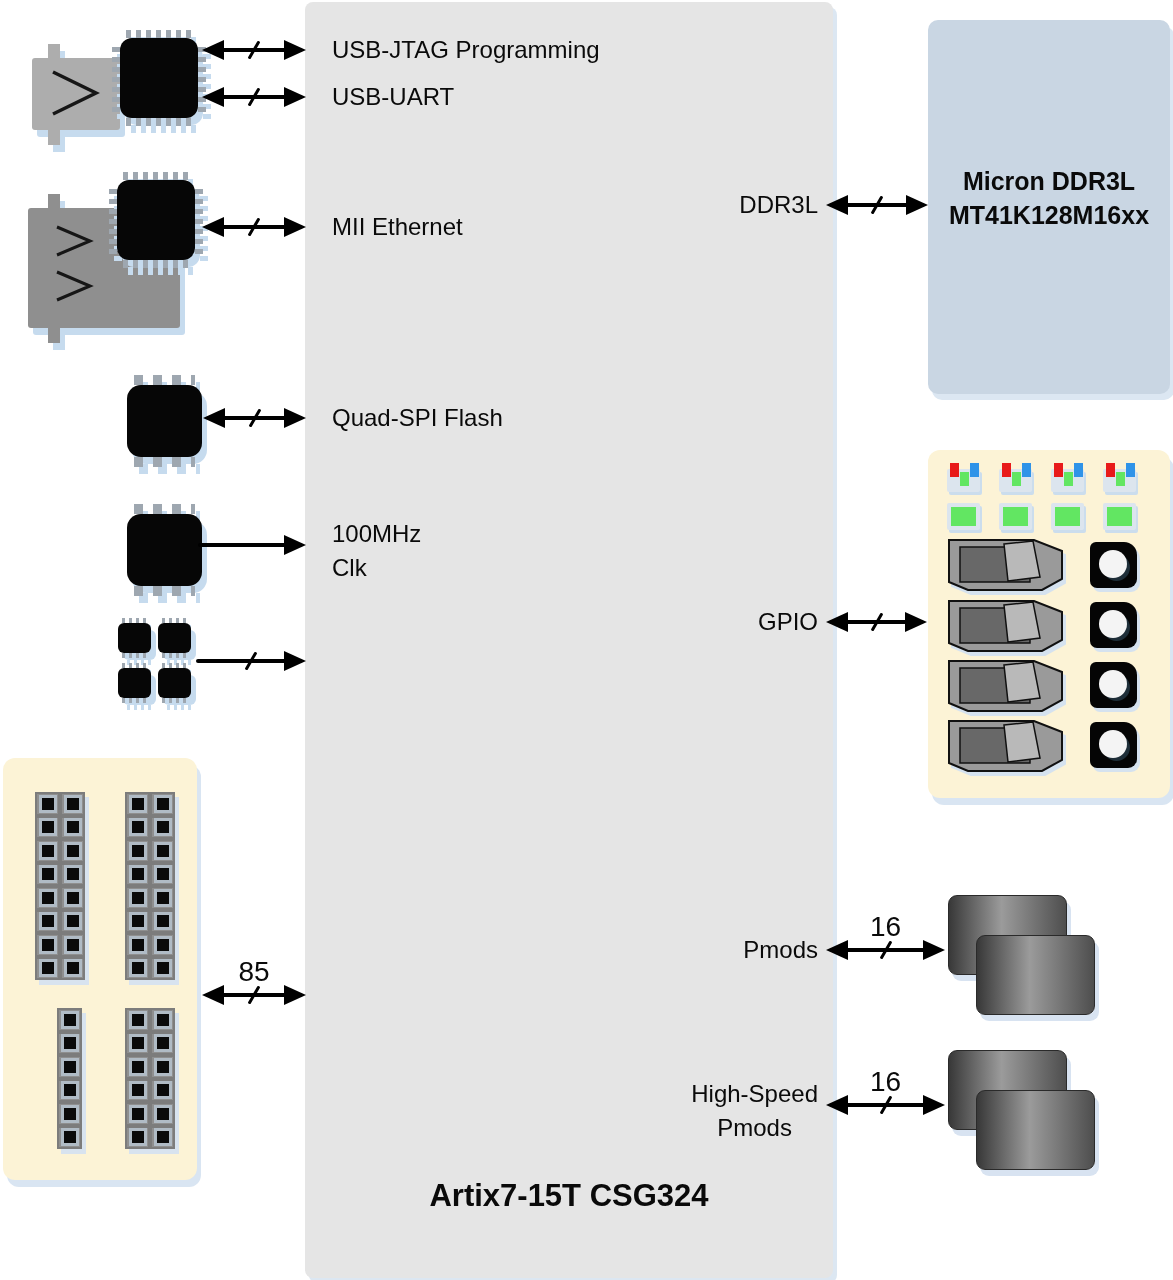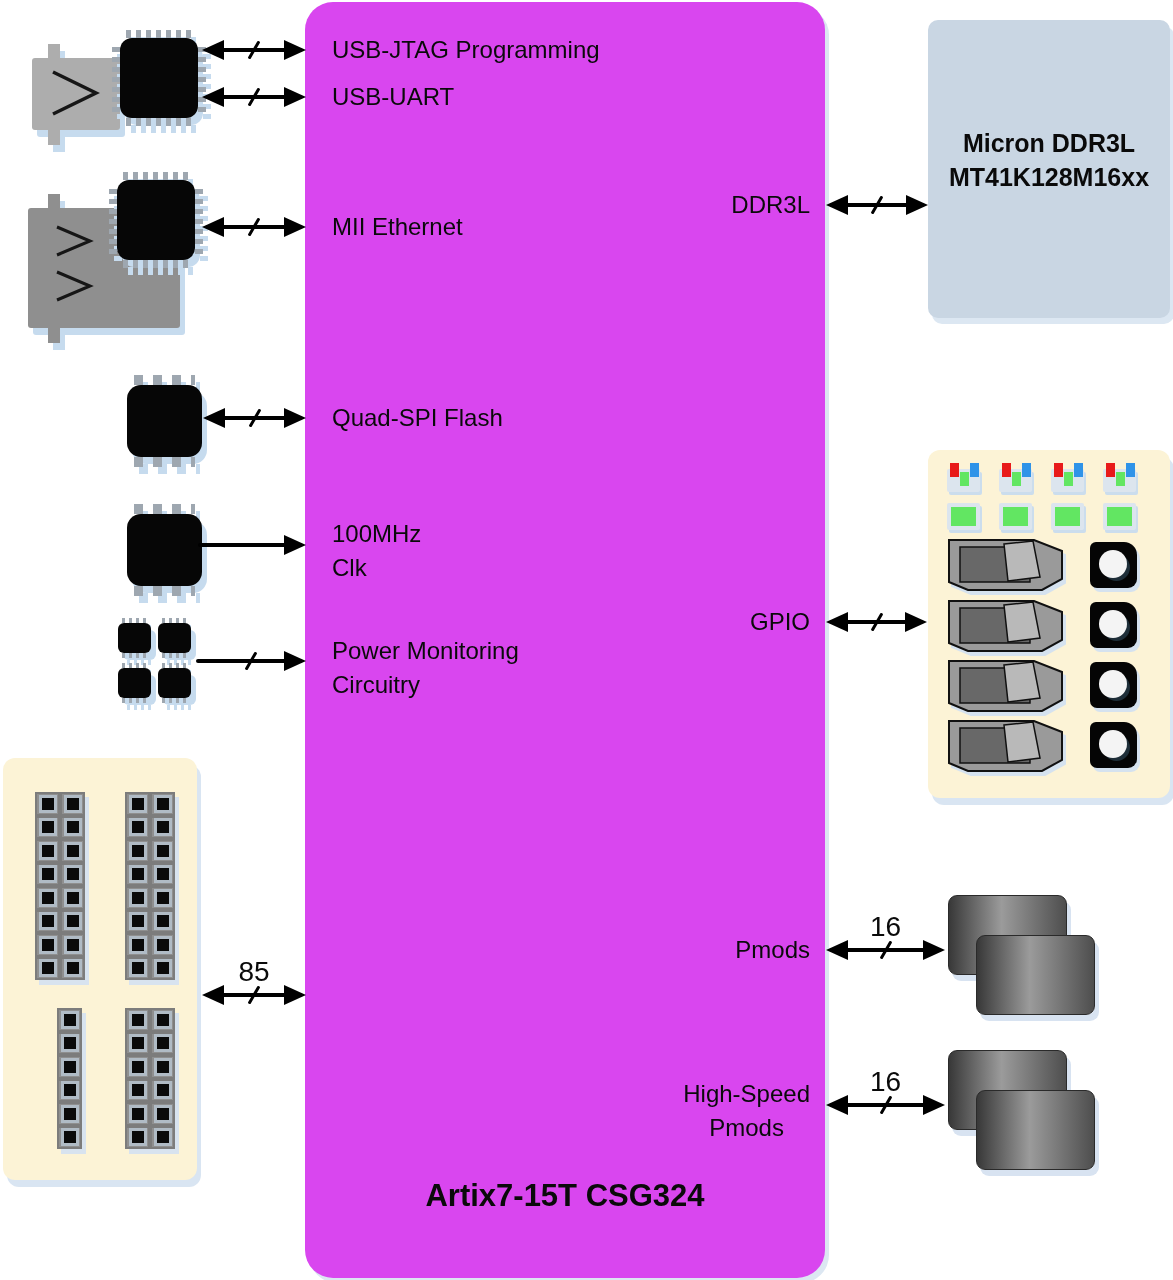--- a/index.html
+++ b/index.html
@@ -1,22 +1,22 @@
 <!DOCTYPE html>
 <html><head>
 <meta charset="utf-8">
 <style>
   html,body{margin:0;padding:0;background:#FFFFFF;}
   .canvas{position:relative;width:1173px;height:1280px;background:#FFFFFF;overflow:hidden;
           font-family:"Liberation Sans", sans-serif;color:#0A0A0A;}
 
   
-  .fpga{position:absolute;left:305px;top:2px;width:520px;height:1276px;background:#d946ef;
-        border-radius:28px;box-shadow:4px 5px 0 #DCE7F2;}
-  .ddr{position:absolute;left:928px;top:20px;width:242px;height:298px;background:#C9D6E3;
+  .fpga{position:absolute;left:305px;top:2px;width:520px;height:1276px;background:#e5e5e5;
+        border-radius:8px;box-shadow:4px 5px 0 #DCE7F2;padding-left:8px;}
+  .ddr{position:absolute;left:928px;top:20px;width:242px;height:374px;background:#C9D6E3;
        border-radius:10px;box-shadow:4px 6px 0 #DCE7F2;display:flex;align-items:center;
        justify-content:center;padding-bottom:18px;box-sizing:border-box;}
   .ddr-text{font-weight:bold;font-size:25px;line-height:34px;text-align:center;}
   .module{position:absolute;background:#FCF3D6;border-radius:12px;box-shadow:4px 7px 0 #D9E5F2;}
   .gpio-module{left:928px;top:450px;width:242px;height:348px;}
   .shield-module{left:3px;top:758px;width:194px;height:422px;}
 
   
   .lbl{position:absolute;font-size:24px;white-space:nowrap;}
   .lbl.one{transform:translateY(-50%);}
@@ -117,24 +117,20 @@
 
   <div class="fpga">
     <div class="lbl one left" style="top:48px">USB-JTAG Programming</div>
     <div class="lbl one left" style="top:95px">USB-UART</div>
     <div class="lbl one left" style="top:225px">MII Ethernet</div>
     <div class="lbl one left" style="top:416px">Quad-SPI Flash</div>
     <div class="lbl two left" style="top:507px">
       <div>100MHz</div>
       <div>Clk</div>
     </div>
-    <div class="lbl two left" style="top:624px">
-      <div>Power Monitoring</div>
-      <div>Circuitry</div>
-    </div>
     <div class="lbl one right" style="top:203px">DDR3L</div>
     <div class="lbl one right" style="top:620px">GPIO</div>
     <div class="lbl one right" style="top:948px">Pmods</div>
     <div class="lbl two right ctr" style="top:1067px">
       <div>High-Speed</div>
       <div>Pmods</div>
     </div>
     <div class="fpga-title">
       <div>Artix7-15T CSG324</div>
     </div>

